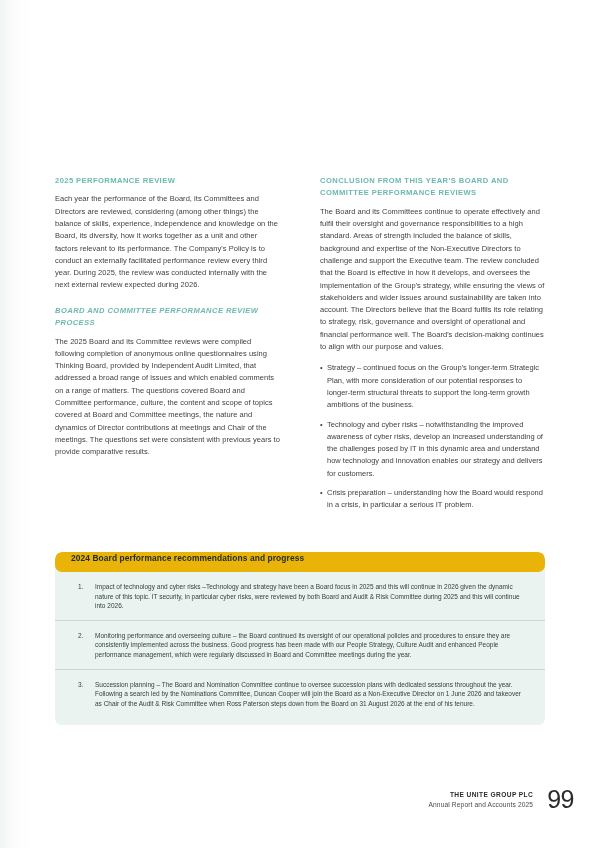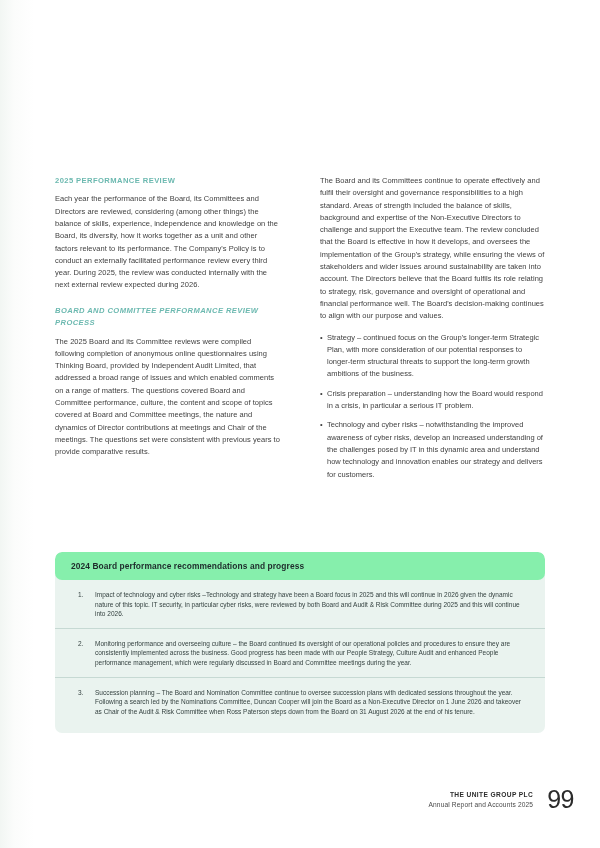--- a/index.html
+++ b/index.html
@@ -94,23 +94,23 @@
     text-transform: uppercase;
     margin: 0 0 9px 0;
   }
   .panel {
     background: #eaf3ef;
     border-radius: 7px;
     padding-bottom: 8px;
     overflow: hidden;
   }
   .panel-head {
-    background: #86efac;
+    background: #eab308;
     border-radius: 7px;
-    padding: 9px 14px 9px 16px;
+    padding: 1px 14px 9px 16px;
     font-size: 8.4px;
     font-weight: bold;
     color: #1e2b2b;
     letter-spacing: 0.1px;
   }
   ol.recs {
     list-style: none;
     margin: 0;
     padding: 0;
     counter-reset: rec;
@@ -179,25 +179,26 @@
 
       <div class="col">
         <h2 class="sec-head">2025 PERFORMANCE REVIEW</h2>
         <p class="body">Each year the performance of the Board, its Committees and Directors are reviewed, considering (among other things) the balance of skills, experience, independence and knowledge on the Board, its diversity, how it works together as a unit and other factors relevant to its performance. The Company's Policy is to conduct an externally facilitated performance review every third year. During 2025, the review was conducted internally with the next external review expected during 2026.</p>
 
         <h2 class="sec-head spaced">BOARD AND COMMITTEE PERFORMANCE REVIEW PROCESS</h2>
         <p class="body">The 2025 Board and its Committee reviews were compiled following completion of anonymous online questionnaires using Thinking Board, provided by Independent Audit Limited, that addressed a broad range of issues and which enabled comments on a range of matters. The questions covered Board and Committee performance, culture, the content and scope of topics covered at Board and Committee meetings, the nature and dynamics of Director contributions at meetings and Chair of the meetings. The questions set were consistent with previous years to provide comparative results.</p>
       </div>
 
       <div class="col">
+        <h2 class="sec-head">CONCLUSION FROM THIS YEAR'S BOARD AND COMMITTEE PERFORMANCE REVIEWS</h2>
         <p class="body">The Board and its Committees continue to operate effectively and fulfil their oversight and governance responsibilities to a high standard. Areas of strength included the balance of skills, background and expertise of the Non-Executive Directors to challenge and support the Executive team. The review concluded that the Board is effective in how it develops, and oversees the implementation of the Group's strategy, while ensuring the views of stakeholders and wider issues around sustainability are taken into account. The Directors believe that the Board fulfils its role relating to strategy, risk, governance and oversight of operational and financial performance well. The Board's decision-making continues to align with our purpose and values.</p>
         <ul class="bullets">
           <li>Strategy – continued focus on the Group's longer-term Strategic Plan, with more consideration of our potential responses to longer-term structural threats to support the long-term growth ambitions of the business.</li>
+          <li>Technology and cyber risks – notwithstanding the improved awareness of cyber risks, develop an increased understanding of the challenges posed by IT in this dynamic area and understand how technology and innovation enables our strategy and delivers for customers.</li>
           <li>Crisis preparation – understanding how the Board would respond in a crisis, in particular a serious IT problem.</li>
-          <li>Technology and cyber risks – notwithstanding the improved awareness of cyber risks, develop an increased understanding of the challenges posed by IT in this dynamic area and understand how technology and innovation enables our strategy and delivers for customers.</li>
         </ul>
       </div>
 
     </div>
   </div>
 
   <div class="progress-wrap">
     <div class="panel">
       <div class="panel-head">2024 Board performance recommendations and progress</div>
       <ol class="recs">

